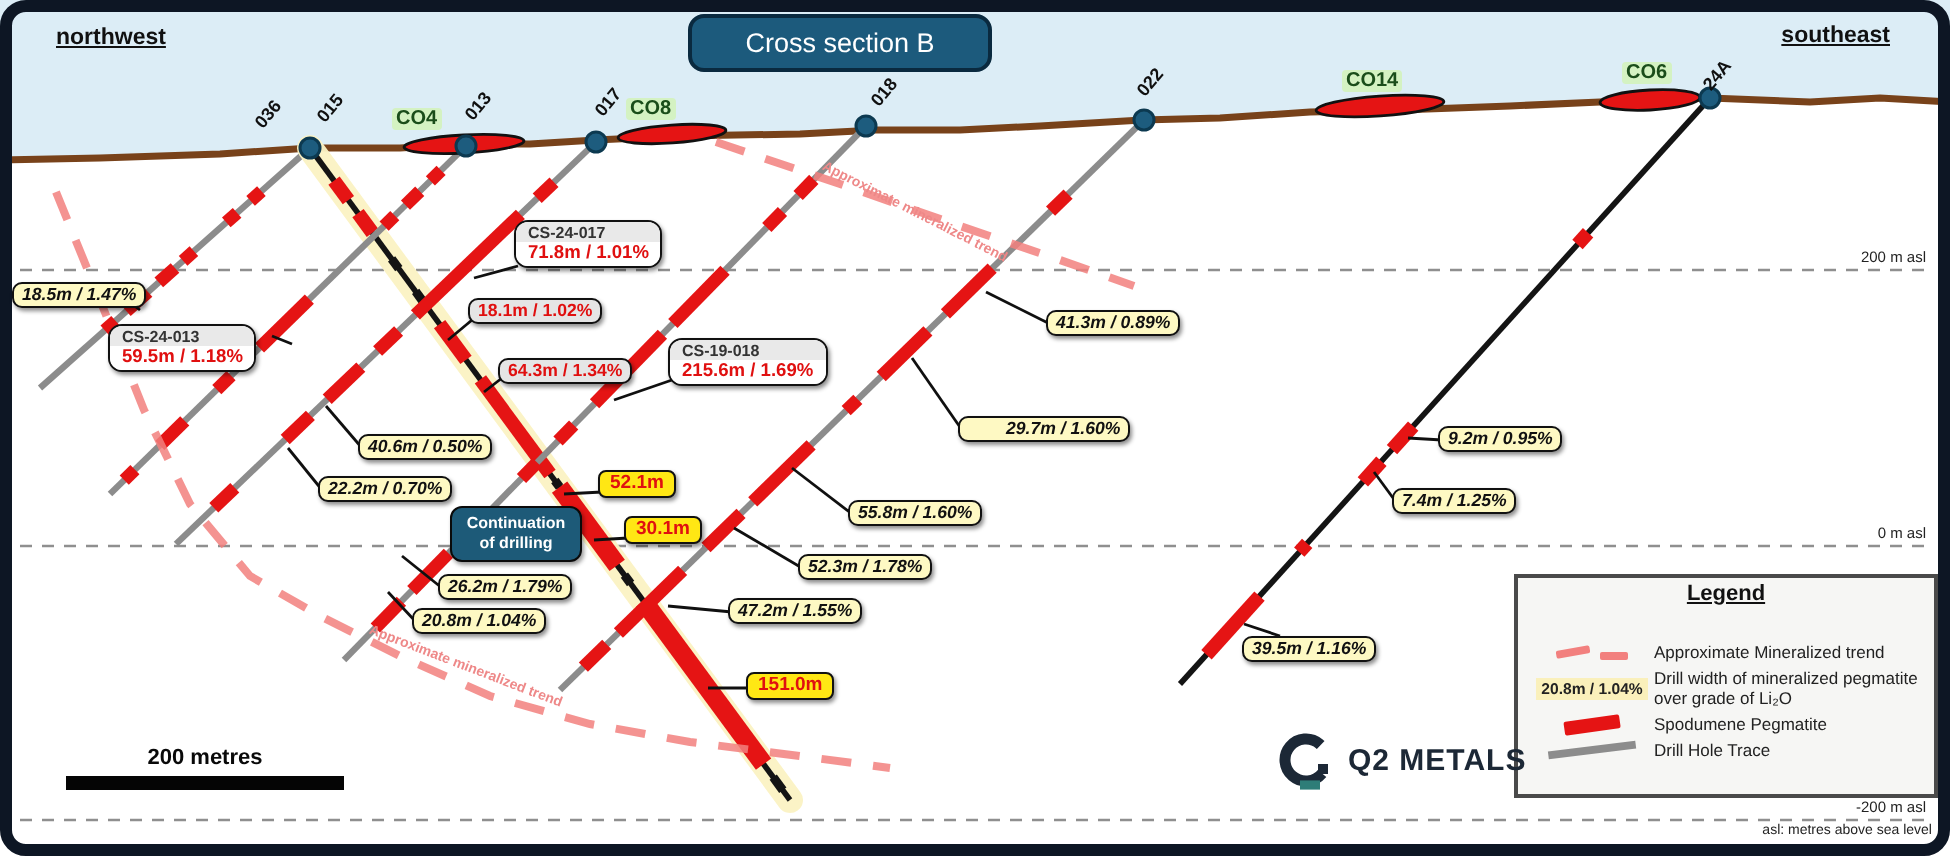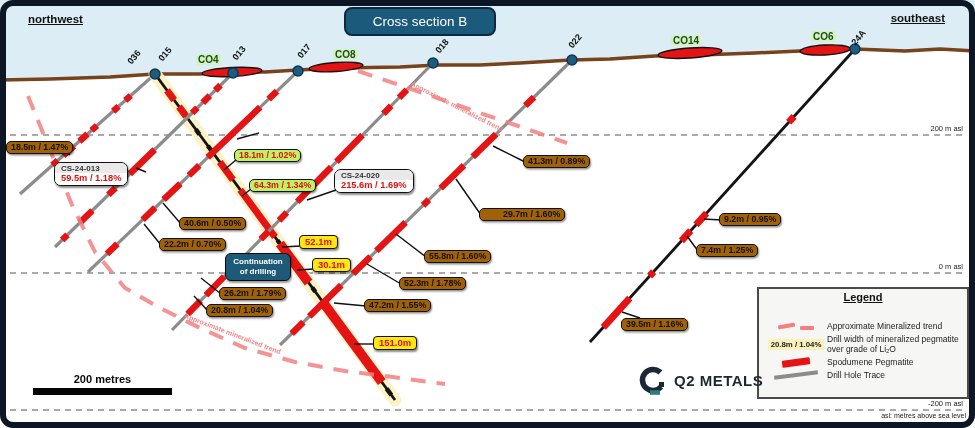--- a/index.html
+++ b/index.html
@@ -11,22 +11,22 @@
   .dir-label{font-size:11.5px;font-weight:bold;color:#111;text-decoration:underline;}
   #nw{left:28px;top:13px;} #se{right:30px;top:12px;}
 
   #title{left:344px;top:7px;width:148px;height:25px;background:#1c5a7c;border:2px solid #0a2a3f;
          border-radius:8px;color:#fff;font-size:13.5px;display:flex;align-items:center;justify-content:center;}
 
   .hole-id{font-size:9px;font-weight:bold;color:#101010;transform:rotate(-50deg);transform-origin:left bottom;white-space:nowrap;}
   .outcrop-label{font-size:10px;font-weight:bold;color:#1a4d1a;background:#d4f2c2;padding:0 2px;border-radius:2px;line-height:11px;}
 
   .co{white-space:nowrap;box-shadow:1px 1.5px 2px rgba(0,0,0,0.45);}
-  .co-white{background:#a16207;border:1.6px solid #111;border-radius:5px;padding:0px 4px 1px;font-size:8.8px;font-weight:bold;color:#111;}
-  .co-pale{background:#bef264;border:1.6px solid #111;border-radius:5px;padding:0px 4px 1px;font-size:8.8px;font-weight:bold;color:#e01010;}
+  .co-white{background:#fef9c3;border:1.6px solid #111;border-radius:5px;padding:0px 4px 1px;font-size:8.8px;font-weight:bold;color:#111;font-style:italic;}
+  .co-pale{background:#e5e5e5;border:1.6px solid #111;border-radius:5px;padding:0px 4px 1px;font-size:8.8px;font-weight:bold;color:#e01010;}
   .co-bright{background:#ffe714;border:1.6px solid #111;border-radius:4px;padding:0px 5px 1px;font-size:9.5px;font-weight:bold;color:#e01010;}
   .co-named{background:#fff;border:1.8px solid #111;border-radius:7px;overflow:hidden;font-weight:bold;}
   .co-named .hdr{background:#e9e9e9;padding:1px 6px 0;font-size:8px;color:#333;}
   .co-named .val{background:#fff;padding:0 6px 2px;font-size:9.3px;color:#e01010;}
 
   #contnote{left:225px;top:253px;width:62px;background:#1d5a78;border:1.5px solid #0a0a0a;border-radius:6px;
             color:#fff;font-size:8px;font-weight:bold;text-align:center;padding:3px 1px;line-height:10px;box-shadow:1px 1.5px 2px rgba(0,0,0,0.4);}
 
   .elev-label{font-size:7.5px;color:#222;}
   #footnote{right:9px;top:412px;font-size:7px;color:#222;}
@@ -205,35 +205,39 @@
     <div id="scalelabel">200 metres</div>
     <div id="footnote">asl: metres above sea level</div>
   <div class="hole-id" style="left: 133px; top: 56px;">036</div>
       <div class="hole-id" style="left: 164px; top: 53px;">015</div>
       <div class="hole-id" style="left: 238px; top: 52px;">013</div>
       <div class="hole-id" style="left: 303px; top: 50px;">017</div>
       <div class="hole-id" style="left: 441px; top: 45px;">018</div>
       <div class="hole-id" style="left: 574px; top: 40px;">022</div>
       <div class="hole-id" style="left: 857px; top: 37px;">24A</div>
       <div class="outcrop-label" style="left: 196px; top: 54px;">CO4</div>
-      <div class="outcrop-label" style="left: 333px; top: 49px; text-align: right;">CO8</div>
+      <div class="outcrop-label" style="left: 313px; top: 49px; text-align: right;">CO8</div>
       <div class="outcrop-label" style="left: 671px; top: 35px;">CO14</div>
       <div class="outcrop-label" style="left: 811px; top: 31px;">CO6</div>
       <div class="elev-label" style="left: auto; top: 124px; right: 12px;">200 m asl</div>
       <div class="elev-label" style="left: auto; top: 262px; right: 12px;">0 m asl</div>
       <div class="elev-label" style="left: auto; top: 399px; right: 12px;">-200 m asl</div>
       <div class="trend-text" style="left: 413px; top: 80px; transform: rotate(27deg);">Approximate mineralized trend</div>
       <div class="trend-text" style="left: 186px; top: 312px; transform: rotate(21deg);">Approximate mineralized trend</div>
       <div class="co co-white" style="left: 6px; top: 141px;">18.5m / 1.47%</div>
       <div class="co co-named" style="left: 54px; top: 162px;">
         <div class="hdr">CS-24-013</div>
         <div class="val">59.5m / 1.18%</div>
       </div>
+      <div class="co co-named" style="left: 257px; top: 110px;">
+        <div class="hdr">CS-24-017</div>
+        <div class="val">71.8m / 1.01%</div>
+      </div>
       <div class="co co-named" style="left: 334px; top: 169px;">
-        <div class="hdr">CS-24-020</div>
+        <div class="hdr">CS-19-018</div>
         <div class="val">215.6m / 1.69%</div>
       </div>
       <div class="co co-pale" style="left: 234px; top: 149px;">18.1m / 1.02%</div>
       <div class="co co-pale" style="left: 249px; top: 179px;">64.3m / 1.34%</div>
       <div class="co co-white" style="left: 179px; top: 217px;">40.6m / 0.50%</div>
       <div class="co co-white" style="left: 159px; top: 238px;">22.2m / 0.70%</div>
       <div class="co co-bright" style="left: 299px; top: 235px;">52.1m</div>
       <div class="co co-bright" style="left: 312px; top: 258px;">30.1m</div>
       <div class="co co-white" style="left: 219px; top: 287px;">26.2m / 1.79%</div>
       <div class="co co-white" style="left: 206px; top: 304px;">20.8m / 1.04%</div>

